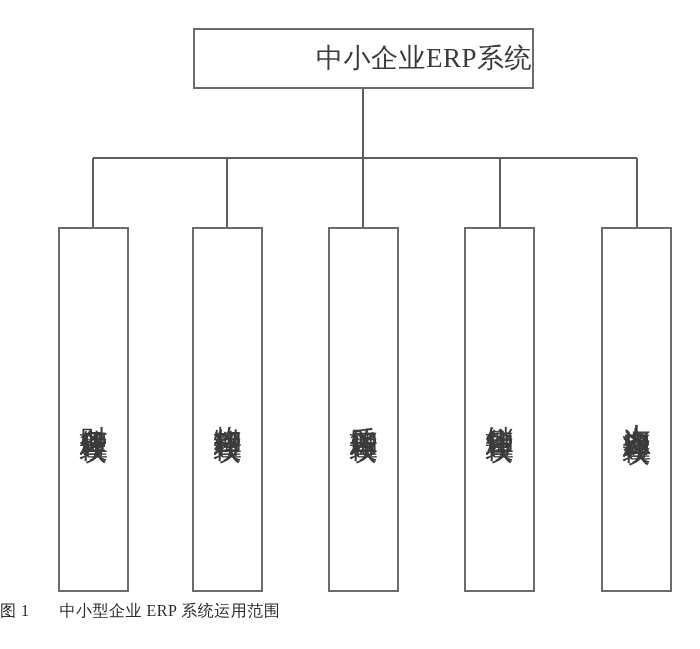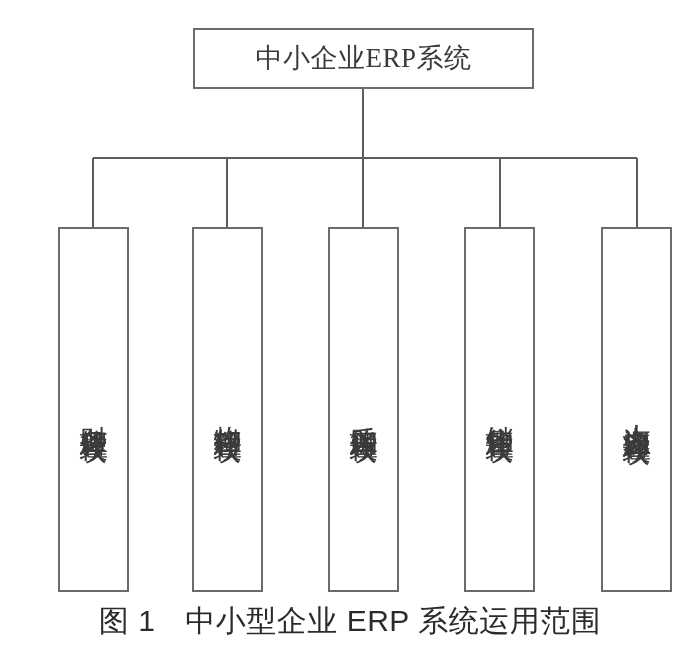--- a/index.html
+++ b/index.html
@@ -49,21 +49,21 @@
     box-sizing: border-box;
   }
 
   #root-box {
     left: 193px;
     top: 28px;
     width: 341px;
     height: 61px;
     display: flex;
     align-items: center;
-    justify-content: center;
+    justify-content: flex-end;
   }
   #root-box .node-text {
     font-size: 27px;
     letter-spacing: 0.5px;
     line-height: 1;
     color: #3b3b3b;
     white-space: nowrap;
   }
 
   .leaf-box {
@@ -91,23 +91,23 @@
   #leaf-box-3 { left: 464px; }
   #leaf-box-4 { left: 601px; }
 
   
   #figure-caption {
     position: absolute;
     z-index: 3;
     left: 0;
     top: 601px;
     width: 700px;
-    text-align: center;
-    font-family: Liberation Sans, sans-serif;
-    font-size: 30px;
+    text-align: left;
+    font-family: Liberation Serif, serif;
+    font-size: 16px;
     color: #2b2b2b;
     letter-spacing: 0.5px;
     white-space: nowrap;
   }
   #figure-caption .caption-label { margin-right: 4px; }
   #figure-caption .caption-gap   { display: inline-block; width: 26px; }
 </style>
 </head>
 <body>
 

